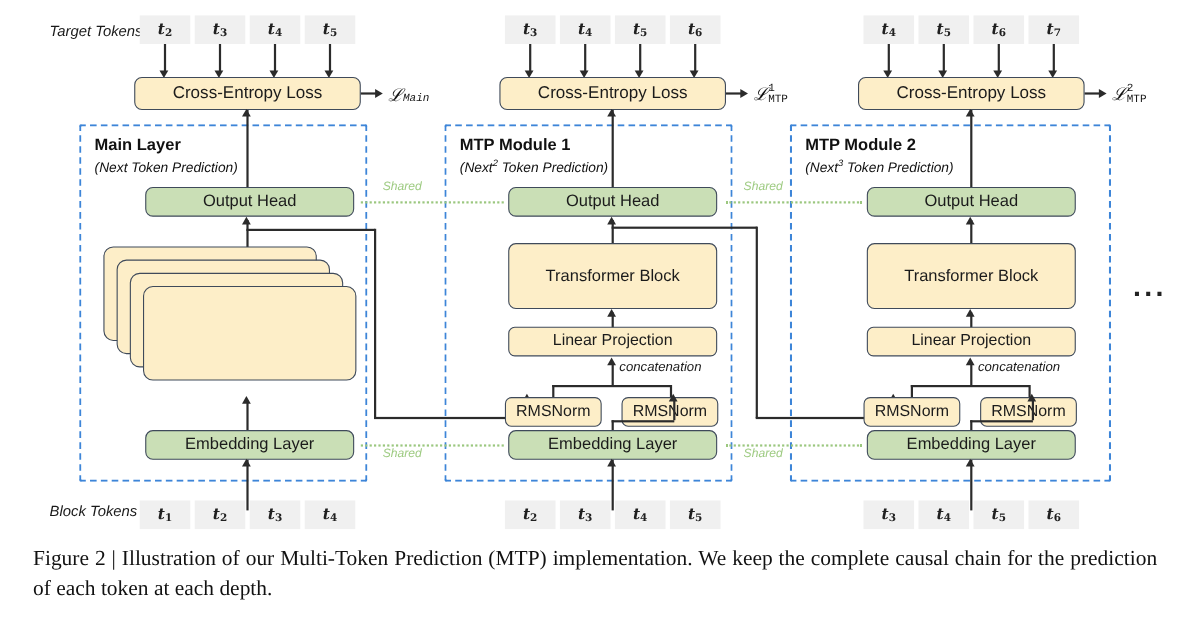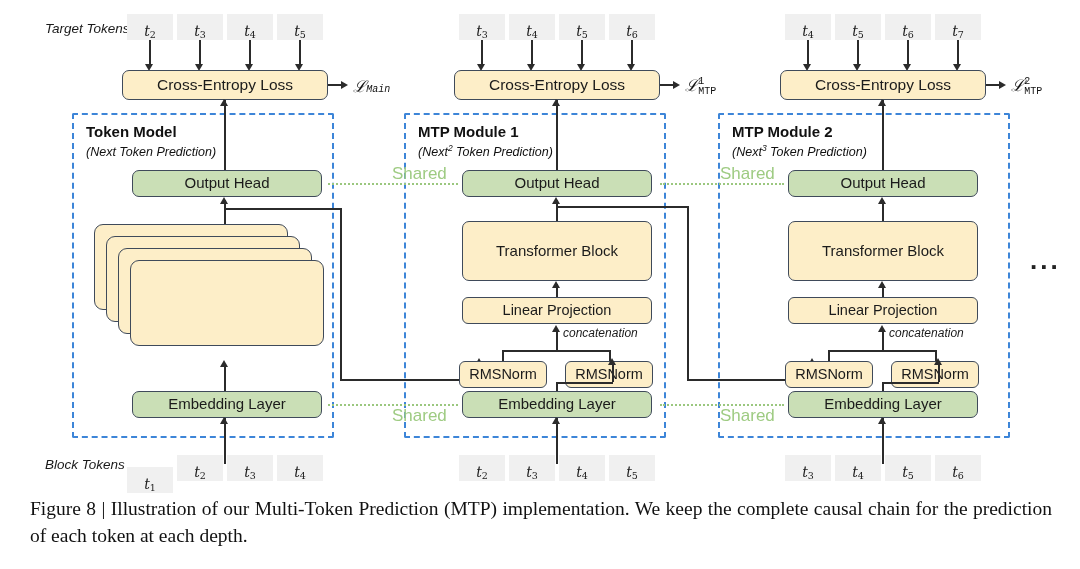--- a/index.html
+++ b/index.html
@@ -7,22 +7,22 @@
   #fig{position:relative;width:1080px;height:569px;overflow:hidden;}
 
   
   .abs{position:absolute;box-sizing:border-box;}
 
   
   .rowlabel{font-style:italic;font-size:13.5px;color:#1a1a1a;white-space:nowrap;
             font-family:"Liberation Sans",sans-serif;}
 
   
-  .tok{background:#f0f0f0;display:flex;align-items:flex-end;justify-content:center;
-       font-size:14px;color:#202020;font-family:"DejaVu Serif",serif;}
+  .tok{background:#f0f0f0;display:flex;align-items:center;justify-content:center;
+       font-size:14px;color:#202020;font-family:"DejaVu Serif",serif;font-weight:bold;}
   .tok i{font-style:italic;}
   .tok sub{font-size:9.5px;font-style:normal;vertical-align:-2px;}
 
   
   .box{border:1.4px solid #3f4a5a;border-radius:7px;display:flex;align-items:center;
        justify-content:center;font-size:15px;color:#1b1b1b;text-align:center;
        background:#fdeec8;line-height:1.1;}
   .box.green{background:#cadfb6;}
   .box.small{font-size:14.5px;border-radius:6px;}
   .box.loss{font-size:15.5px;}
@@ -41,21 +41,21 @@
   .hline{background:#2b2b2b;height:1.6px;}
   .arrowup{width:0;height:0;border-left:4.5px solid transparent;border-right:4.5px solid transparent;
            border-bottom:7px solid #2b2b2b;}
   .arrowdown{width:0;height:0;border-left:4.5px solid transparent;border-right:4.5px solid transparent;
              border-top:7px solid #2b2b2b;}
   .arrowright{width:0;height:0;border-top:4.5px solid transparent;border-bottom:4.5px solid transparent;
               border-left:7px solid #2b2b2b;}
 
   
   .shared-line{border-top:2px dotted #9bc77f;height:0;}
-  .shared-lbl{font-size:17px;color:#9ecb82;white-space:nowrap;margin-left:44px;}
+  .shared-lbl{font-style:italic;font-size:11px;color:#9ecb82;white-space:nowrap;}
 
   
   .losssym{font-family:Liberation Mono, monospace;font-size:16px;white-space:nowrap;color:#111;}
   .losssym .cal{font-style:italic;}
   .losssym .sb{font-size:10px;}
   .stk{display:inline-block;vertical-align:middle;text-align:left;line-height:1;}
   .stk .up{display:block;font-size:10px;}
   .stk .dn{display:block;font-size:10px;}
 
   .dots{font-size:26px;letter-spacing:3px;color:#222;font-weight:bold;}
@@ -158,21 +158,21 @@
   <div class="abs hline" style="left:986px;top:84px;width:14px;"></div>
   <div class="abs arrowright" style="left:999px;top:80.5px;"></div>
   <div class="abs losssym" style="left:1011px;top:74px;">
     <span class="cal">ℒ</span><span class="stk"><span class="up">2</span><span class="dn">MTP</span></span>
   </div>
 
   <div class="abs module" style="left:72px;top:113px;width:262px;height:325px;"></div>
   <div class="abs module" style="left:404px;top:113px;width:262px;height:325px;"></div>
   <div class="abs module" style="left:718px;top:113px;width:292px;height:325px;"></div>
 
-  <div class="abs mtitle" style="left:86px;top:123px;">Token Model</div>
+  <div class="abs mtitle" style="left:86px;top:123px;">Main Layer</div>
   <div class="abs msub" style="left:86px;top:143px;">
     <span>(Next</span><sup></sup><span> Token Prediction)</span>
   </div>
 
   <div class="abs mtitle" style="left:418px;top:123px;">MTP Module 1</div>
   <div class="abs msub" style="left:418px;top:143px;">
     <span>(Next</span><sup>2</sup><span> Token Prediction)</span>
   </div>
 
   <div class="abs mtitle" style="left:732px;top:123px;">MTP Module 2</div>
@@ -290,21 +290,21 @@
   <div class="abs vline" style="left:938px;top:363px;height:19px;"></div>
   <div class="abs arrowup" style="left:934px;top:358px;"></div>
 
   <div class="abs box green" style="left:788px;top:391px;width:190px;height:27px;">Embedding Layer</div>
 
   <div class="abs vline" style="left:882px;top:418px;height:46px;"></div>
   <div class="abs arrowup" style="left:878px;top:417px;"></div>
 
   <div class="abs dots" style="left:1030px;top:245px;">...</div>
 
-  <div class="abs tok" style="left:127px;top:455px;width:46px;height:26px;margin-top:12px;">
+  <div class="abs tok" style="left:127px;top:455px;width:46px;height:26px;">
       <span><i>t</i><sub>1</sub></span>
     </div>
   <div class="abs tok" style="left:177px;top:455px;width:46px;height:26px;">
       <span><i>t</i><sub>2</sub></span>
     </div>
   <div class="abs tok" style="left:227px;top:455px;width:46px;height:26px;">
       <span><i>t</i><sub>3</sub></span>
     </div>
   <div class="abs tok" style="left:277px;top:455px;width:46px;height:26px;">
       <span><i>t</i><sub>4</sub></span>
@@ -329,15 +329,15 @@
   <div class="abs tok" style="left:835px;top:455px;width:46px;height:26px;">
       <span><i>t</i><sub>4</sub></span>
     </div>
   <div class="abs tok" style="left:885px;top:455px;width:46px;height:26px;">
       <span><i>t</i><sub>5</sub></span>
     </div>
   <div class="abs tok" style="left:935px;top:455px;width:46px;height:26px;">
       <span><i>t</i><sub>6</sub></span>
     </div>
 
-  <div class="caption">Figure 8 | Illustration of our Multi-Token Prediction (MTP) implementation. We keep the complete causal chain for the prediction of each token at each depth.</div>
+  <div class="caption">Figure 2 | Illustration of our Multi-Token Prediction (MTP) implementation. We keep the complete causal chain for the prediction of each token at each depth.</div>
 
 </div>
 
 </body></html>

